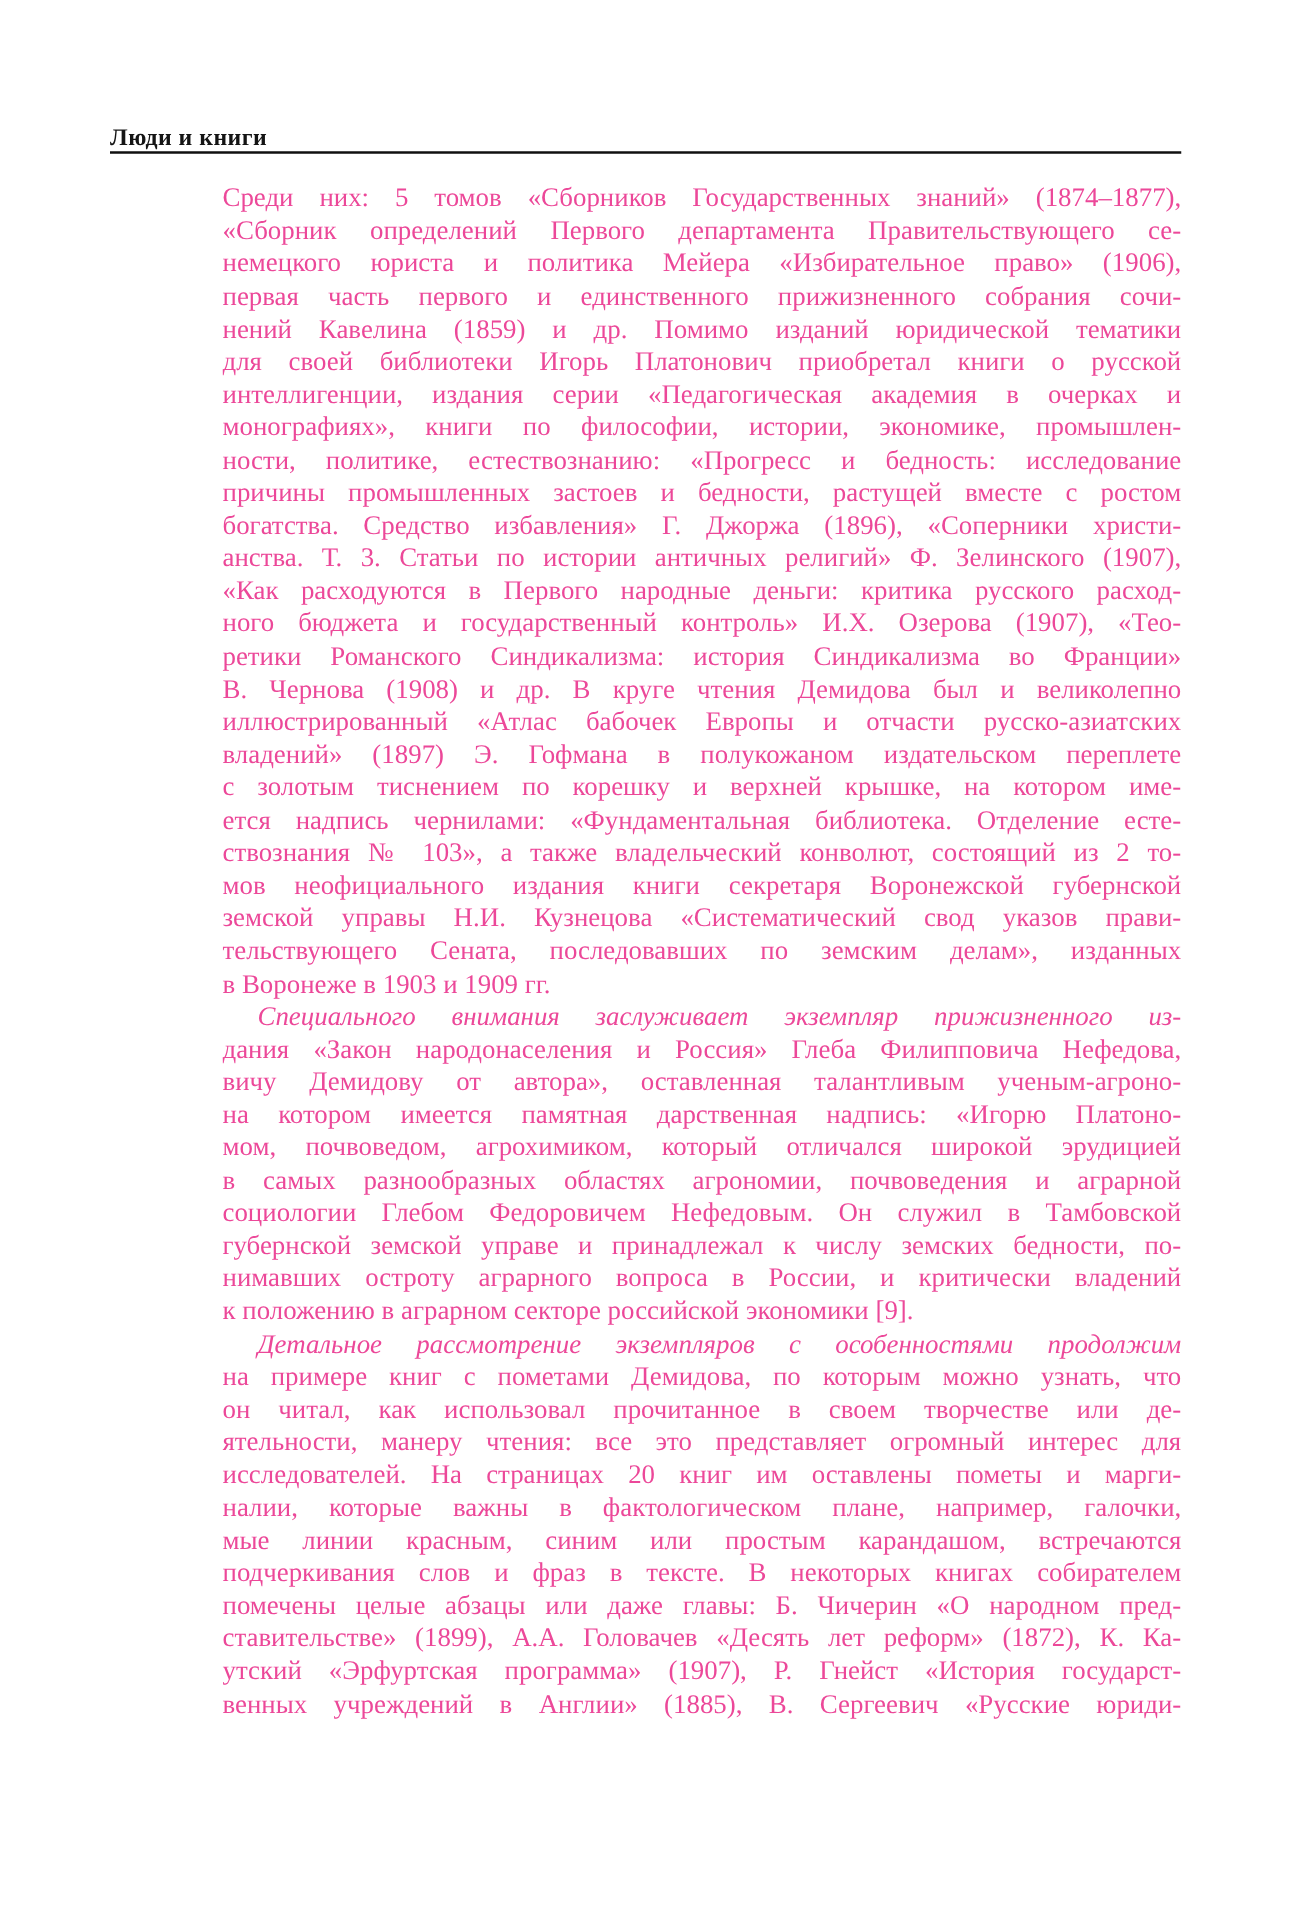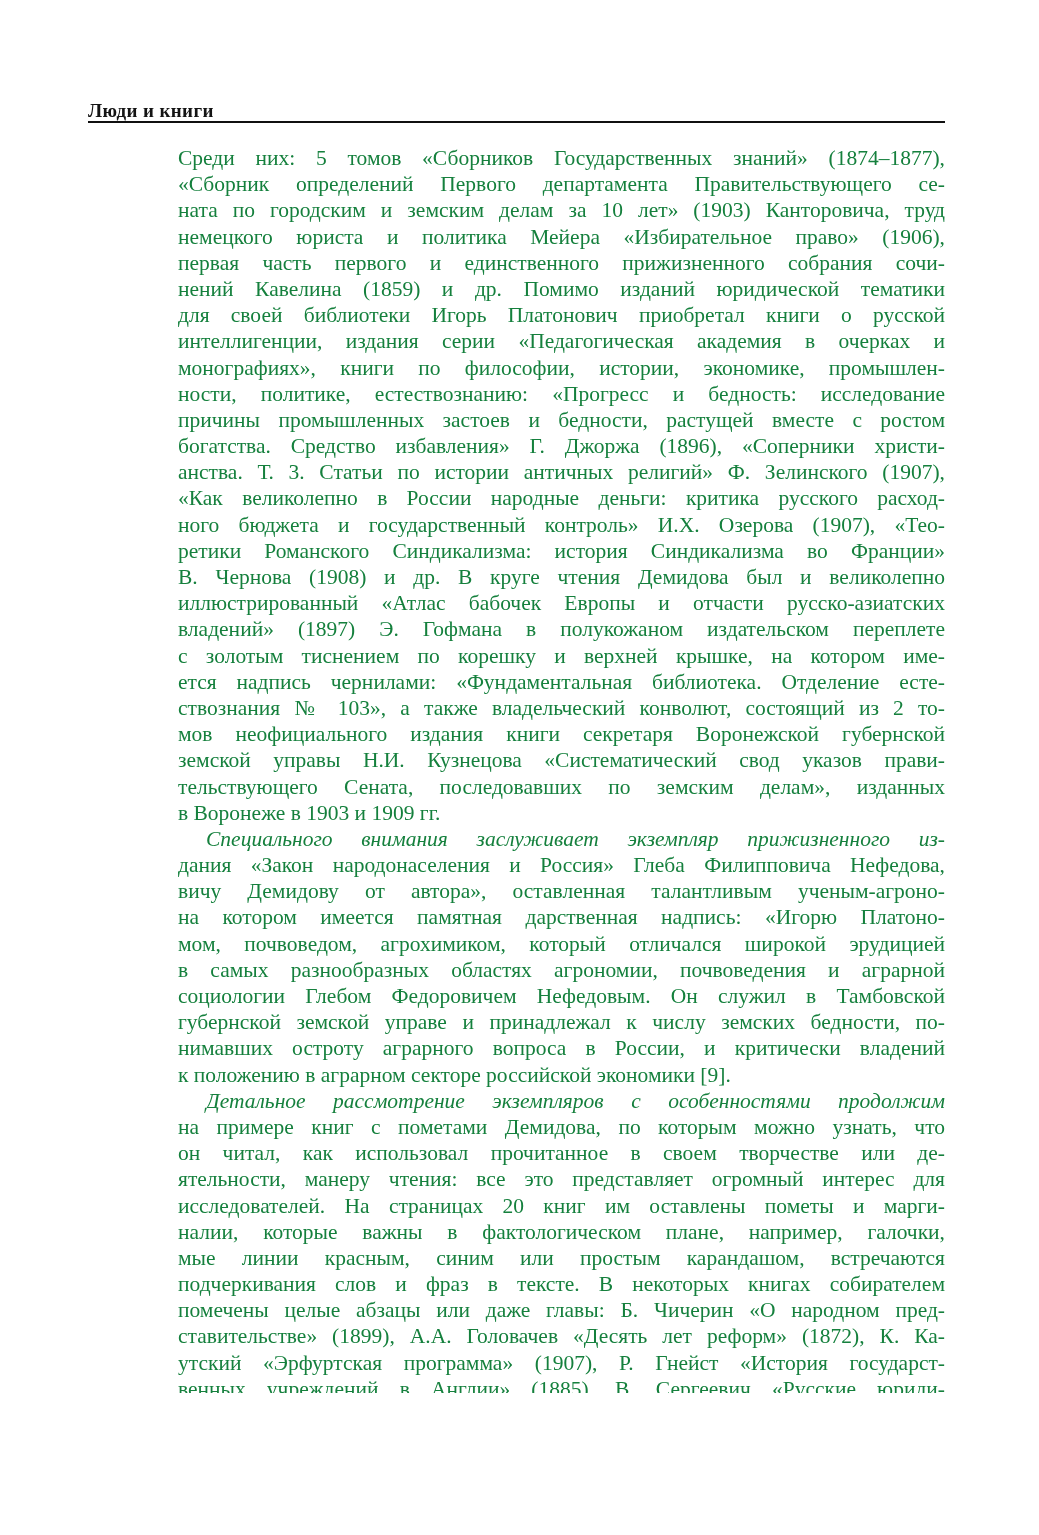--- a/index.html
+++ b/index.html
@@ -34,21 +34,21 @@
     height: 2px;
     background: #101010;
   }
   .text-block {
     position: absolute;
     left: 178px;
     top: 145px;
     width: 767px;
     font-size: 21.5px;
     line-height: 26.2px;
-    color: #15803d;
+    color: #ec4899;
   }
   .para {
     margin: 0;
     padding: 0;
   }
   .line {
     height: 26.2px;
     overflow: hidden;
     text-align: justify;
     text-align-last: justify;
@@ -71,32 +71,31 @@
 </head>
 <body>
 
 <div class="page">
   <div class="running-head">Люди и книги</div>
   <div class="running-head-rule"></div>
   <div class="text-block" id="text-block">
       <div class="para">
         <div class="line">Среди них: 5 томов «Сборников Государственных знаний» (1874–1877),</div>
         <div class="line">«Сборник определений Первого департамента Правительствующего се-</div>
-        <div class="line">ната по городским и земским делам за 10 лет» (1903) Канторовича, труд</div>
         <div class="line">немецкого юриста и политика Мейера «Избирательное право» (1906),</div>
         <div class="line">первая часть первого и единственного прижизненного собрания сочи-</div>
         <div class="line">нений Кавелина (1859) и др. Помимо изданий юридической тематики</div>
         <div class="line">для своей библиотеки Игорь Платонович приобретал книги о русской</div>
         <div class="line">интеллигенции, издания серии «Педагогическая академия в очерках и</div>
         <div class="line">монографиях», книги по философии, истории, экономике, промышлен-</div>
         <div class="line">ности, политике, естествознанию: «Прогресс и бедность: исследование</div>
         <div class="line">причины промышленных застоев и бедности, растущей вместе с ростом</div>
         <div class="line">богатства. Средство избавления» Г. Джоржа (1896), «Соперники христи-</div>
         <div class="line">анства. Т. 3. Статьи по истории античных религий» Ф. Зелинского (1907),</div>
-        <div class="line">«Как великолепно в России народные деньги: критика русского расход-</div>
+        <div class="line">«Как расходуются в Первого народные деньги: критика русского расход-</div>
         <div class="line">ного бюджета и государственный контроль» И.Х. Озерова (1907), «Тео-</div>
         <div class="line">ретики Романского Синдикализма: история Синдикализма во Франции»</div>
         <div class="line">В. Чернова (1908) и др. В круге чтения Демидова был и великолепно</div>
         <div class="line">иллюстрированный «Атлас бабочек Европы и отчасти русско-азиатских</div>
         <div class="line">владений» (1897) Э. Гофмана в полукожаном издательском переплете</div>
         <div class="line">с золотым тиснением по корешку и верхней крышке, на котором име-</div>
         <div class="line">ется надпись чернилами: «Фундаментальная библиотека. Отделение есте-</div>
         <div class="line">ствознания № 103», а также владельческий конволют, состоящий из 2 то-</div>
         <div class="line">мов неофициального издания книги секретаря Воронежской губернской</div>
         <div class="line">земской управы Н.И. Кузнецова «Систематический свод указов прави-</div>

